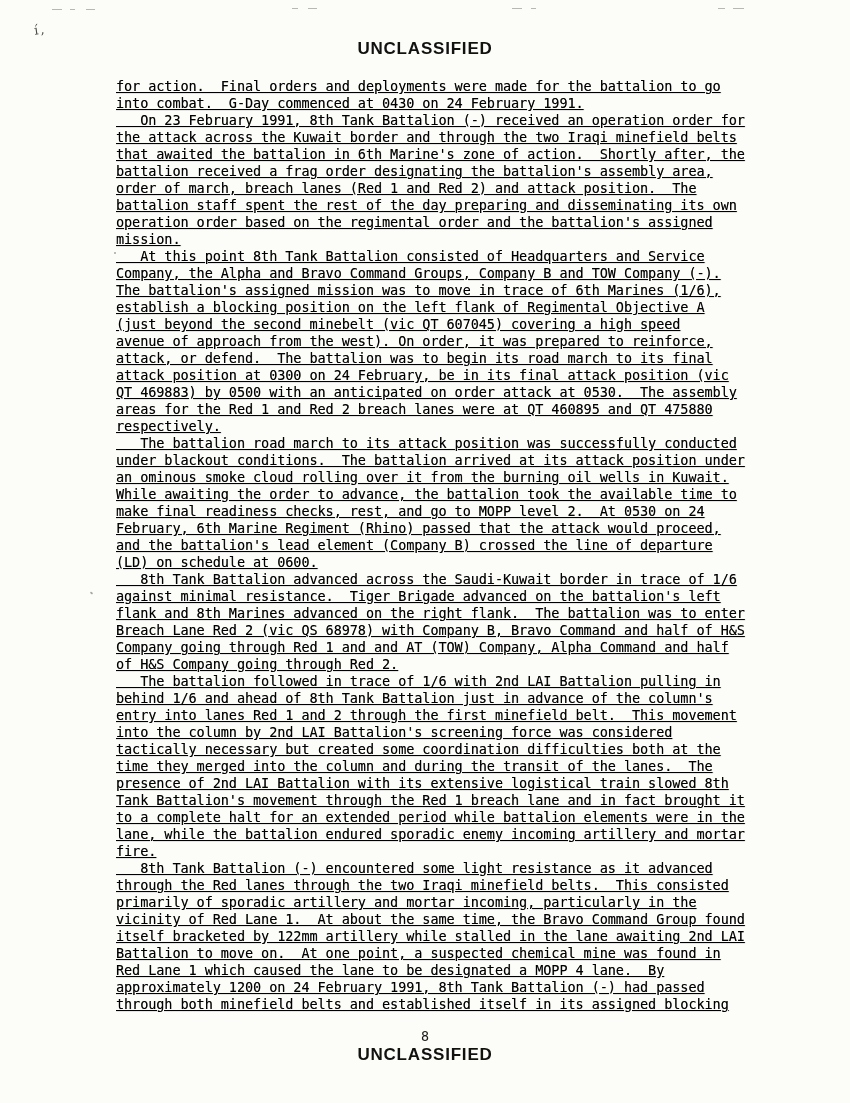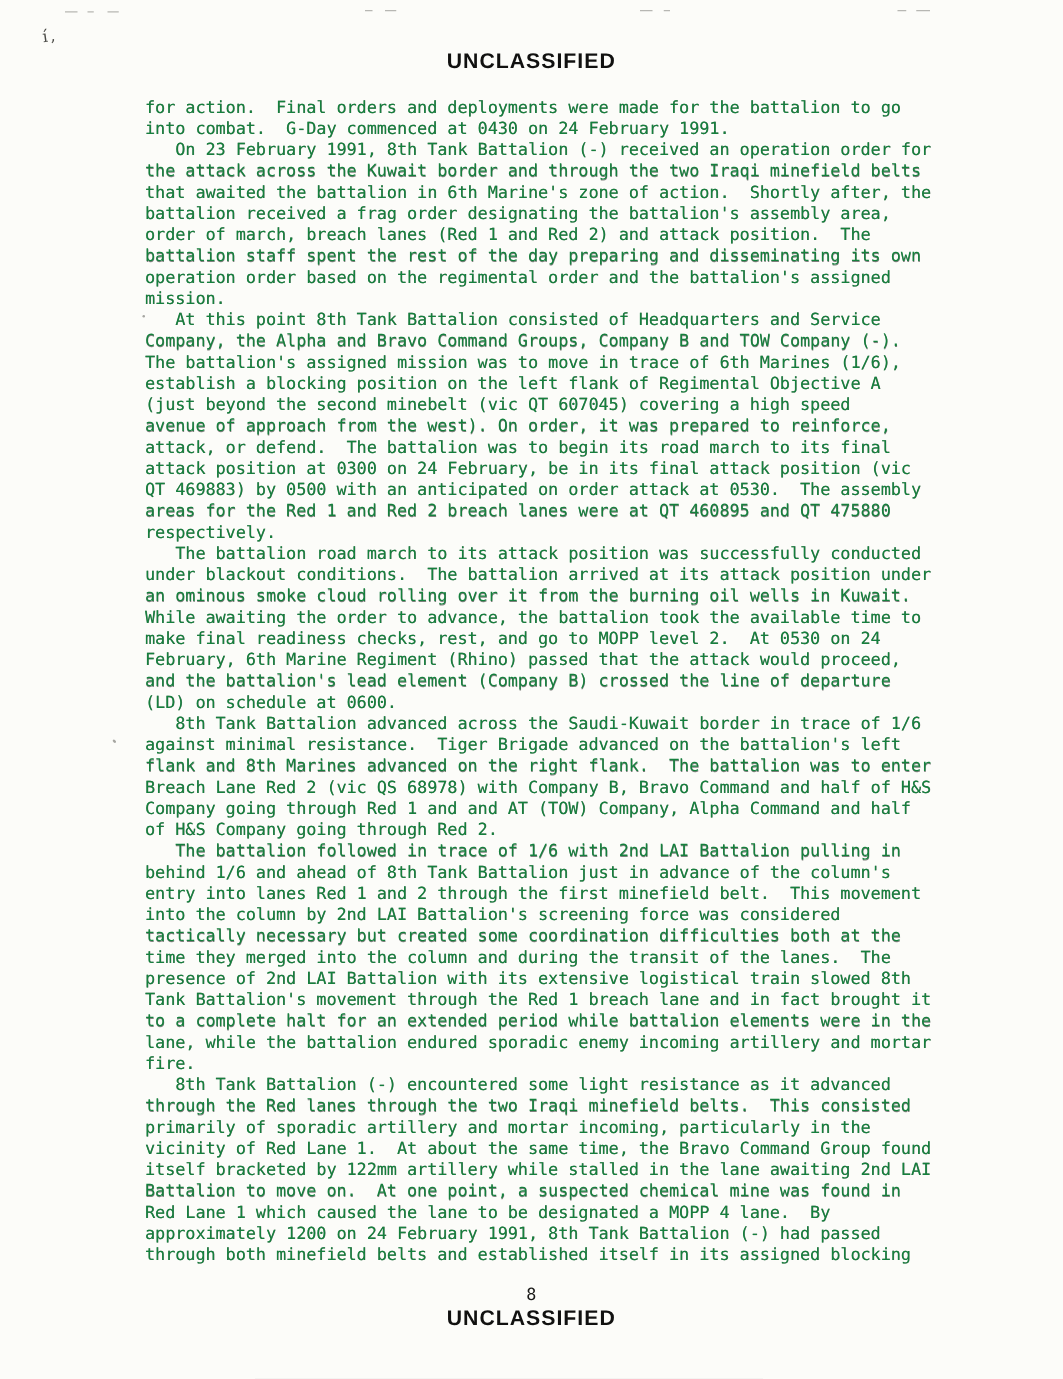--- a/index.html
+++ b/index.html
@@ -67,22 +67,23 @@
   }
   .typed-body {
     position: absolute;
     top: 78px;
     left: 116px;
     margin: 0;
     font-family: "DejaVu Sans Mono", monospace;
     font-size: 13.4px;
     line-height: 17px;
     white-space: pre;
-    color: #15803d;
+    color: #000000;
     text-shadow: 0.2px 0.2px 0.4px rgba(25,25,25,0.55);
+    text-decoration: underline;
   }
   .page-number {
     position: absolute;
     top: 1029px;
     left: 0;
     width: 100%;
     text-align: center;
     font-family: "DejaVu Sans Mono", monospace;
     font-size: 13.4px;
     color: #1a1a18;

